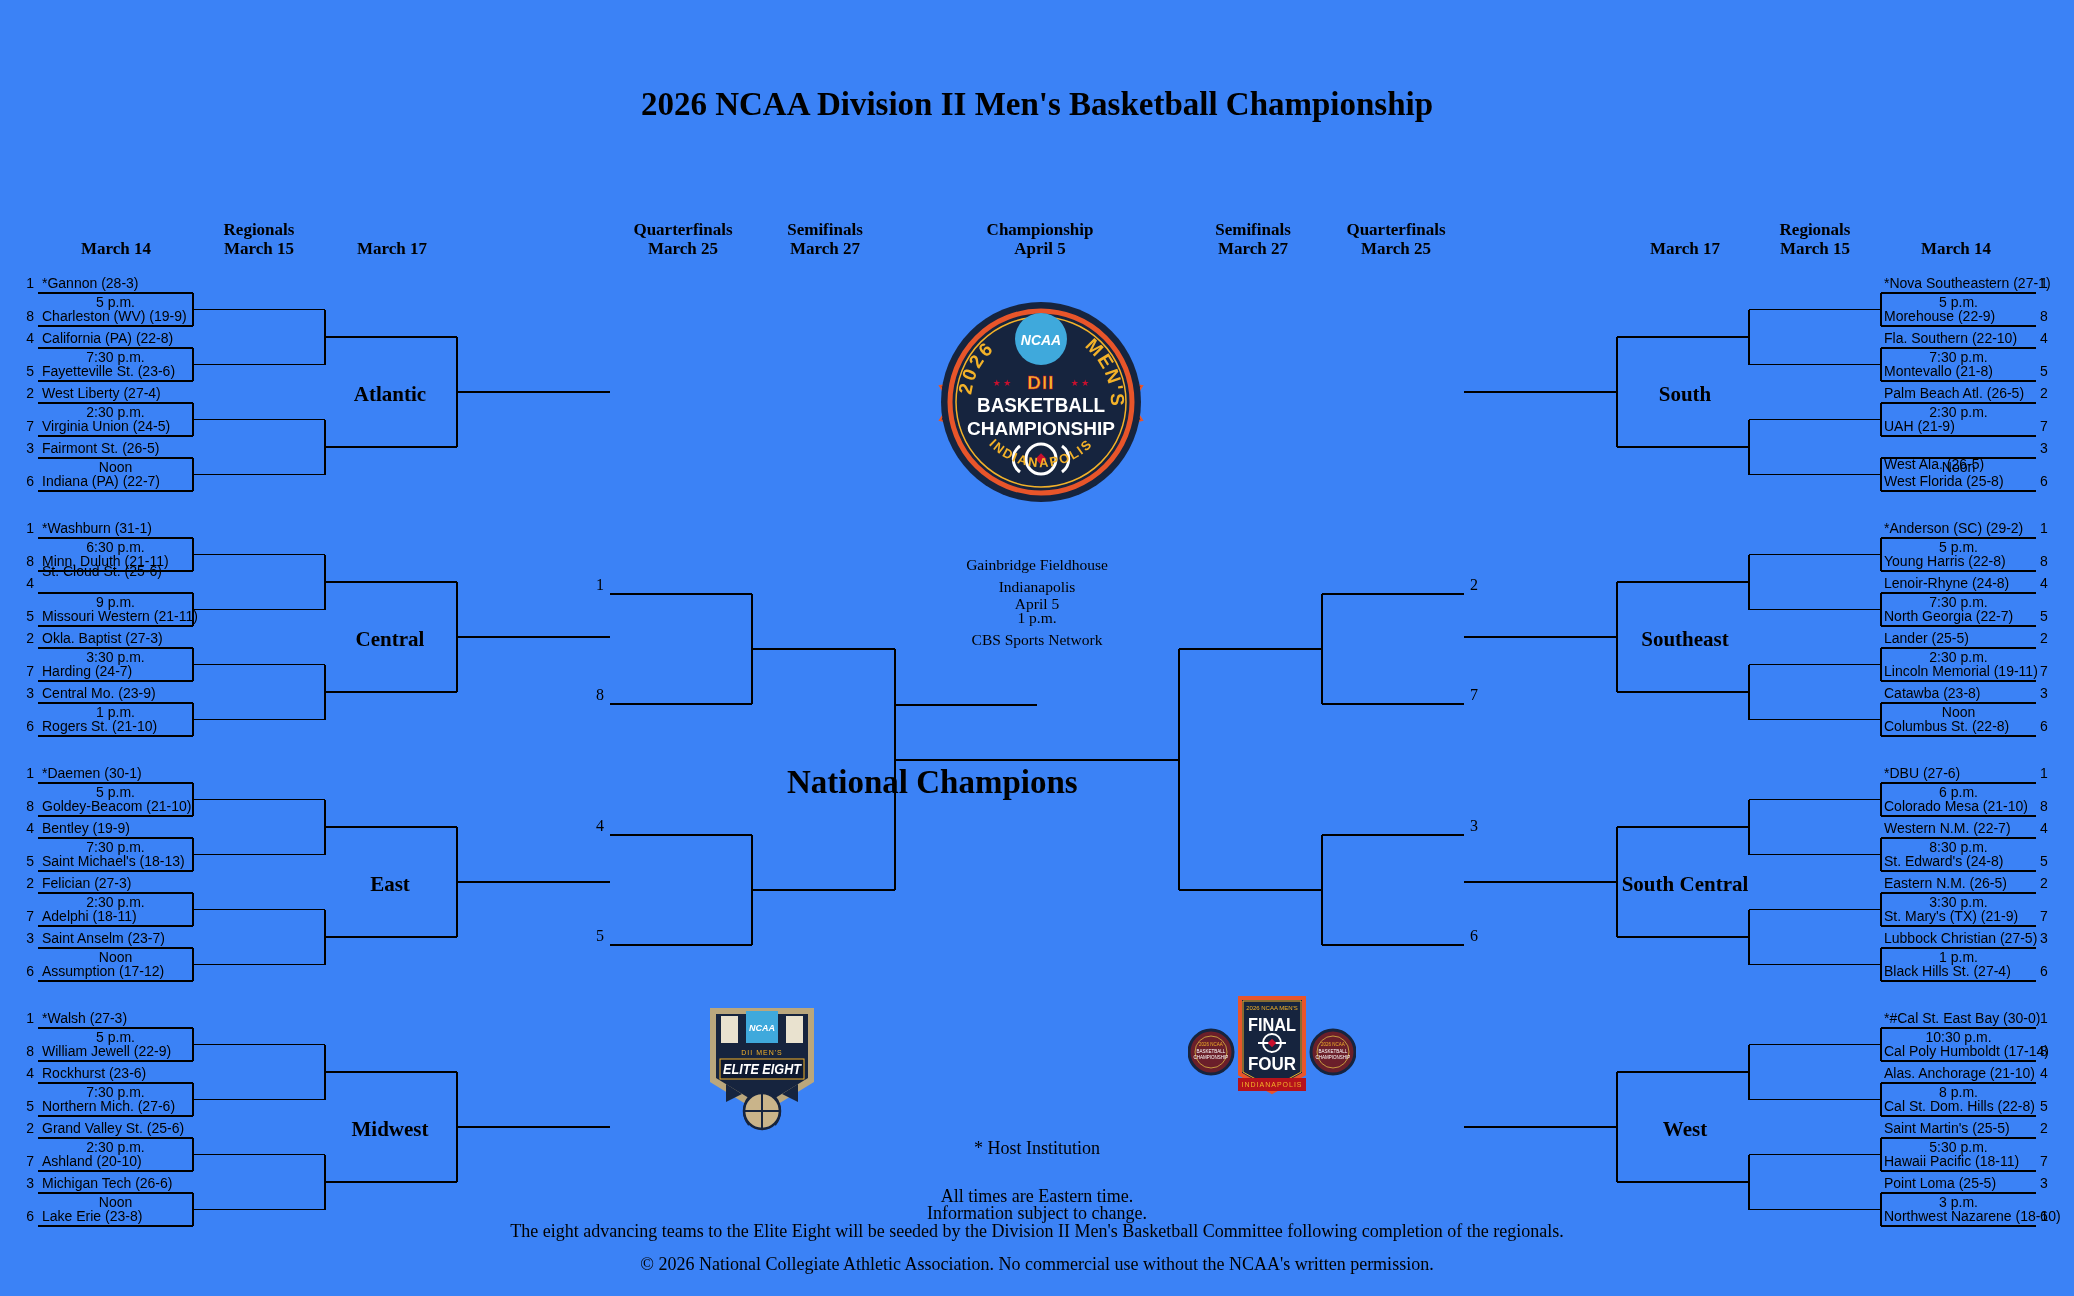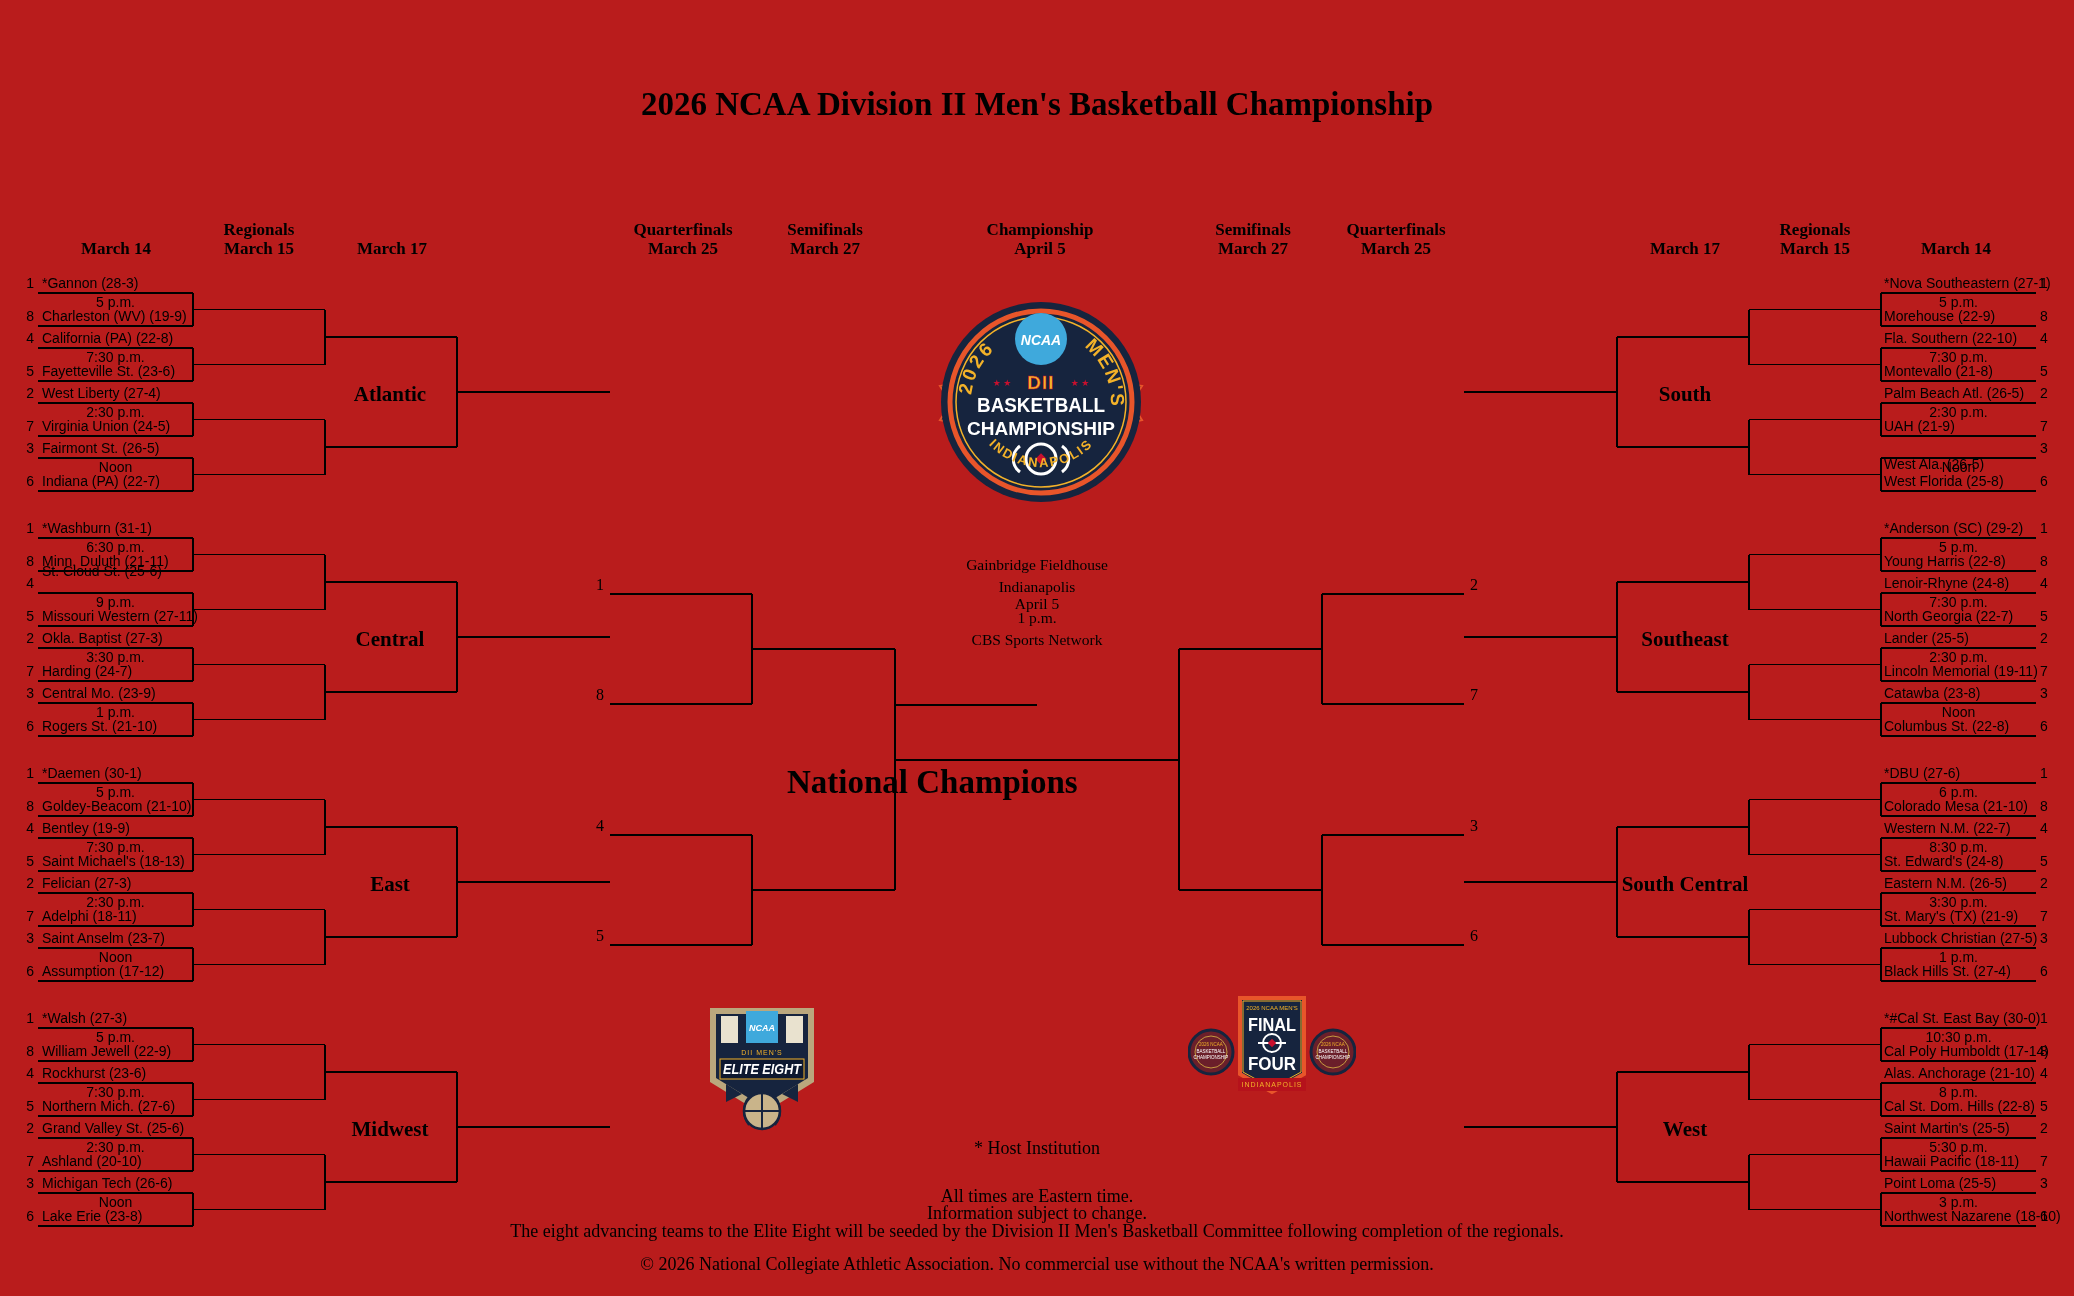--- a/index.html
+++ b/index.html
@@ -1,16 +1,16 @@
 <!DOCTYPE html>
 <html><head>
 <meta charset="utf-8">
 <style>
   html,body{margin:0;padding:0;background:#fff;}
-  #page{position:relative;width:2074px;height:1296px;background:#b91c1c;overflow:hidden;
+  #page{position:relative;width:2074px;height:1296px;background:#3b82f6;overflow:hidden;
         font-family:"Liberation Sans",sans-serif;color:#000;}
   .ln{position:absolute;background:#000;}
   .t{position:absolute;height:19px;line-height:19px;font-size:14px;white-space:nowrap;}
   .time{text-align:center;}
   .seed{}
   .cseed{position:absolute;height:20px;line-height:20px;font-family:"Liberation Serif",serif;font-size:16px;}
   .page-title{position:absolute;left:0;top:84px;width:2074px;text-align:center;
       font-family:"Liberation Serif",serif;font-weight:bold;font-size:33px;line-height:40px;}
   .hdr{position:absolute;width:190px;text-align:center;font-family:"Liberation Serif",serif;
       font-weight:bold;font-size:17px;}
@@ -216,21 +216,21 @@
       <div class="t time" style="left: 38px; top: 537.5px; width: 155px;">6:30 p.m.</div>
       <div class="t" style="left: 42px; top: 552px;">Minn. Duluth (21-11)</div>
       <div class="t seed" style="left: 12px; top: 552px; width: 22px; text-align: right;">8</div>
       <div class="ln" style="left: 38px; top: 570.25px; width: 155px; height: 1.5px;"></div>
       <div class="ln" style="left: 192.25px; top: 538px; width: 1.5px; height: 33px;"></div>
       <div class="ln" style="left: 193px; top: 553.75px; width: 132px; height: 1.5px;"></div>
       <div class="t" style="left: 42px; top: 562px;">St. Cloud St. (25-6)</div>
       <div class="t seed" style="left: 12px; top: 574px; width: 22px; text-align: right;">4</div>
       <div class="ln" style="left: 38px; top: 592.25px; width: 155px; height: 1.5px;"></div>
       <div class="t time" style="left: 38px; top: 592.5px; width: 155px;">9 p.m.</div>
-      <div class="t" style="left: 42px; top: 607px;">Missouri Western (27-11)</div>
+      <div class="t" style="left: 42px; top: 607px;">Missouri Western (21-11)</div>
       <div class="t seed" style="left: 12px; top: 607px; width: 22px; text-align: right;">5</div>
       <div class="ln" style="left: 38px; top: 625.25px; width: 155px; height: 1.5px;"></div>
       <div class="ln" style="left: 192.25px; top: 593px; width: 1.5px; height: 33px;"></div>
       <div class="ln" style="left: 193px; top: 608.75px; width: 132px; height: 1.5px;"></div>
       <div class="t" style="left: 42px; top: 629px;">Okla. Baptist (27-3)</div>
       <div class="t seed" style="left: 12px; top: 629px; width: 22px; text-align: right;">2</div>
       <div class="ln" style="left: 38px; top: 647.25px; width: 155px; height: 1.5px;"></div>
       <div class="t time" style="left: 38px; top: 647.5px; width: 155px;">3:30 p.m.</div>
       <div class="t" style="left: 42px; top: 662px;">Harding (24-7)</div>
       <div class="t seed" style="left: 12px; top: 662px; width: 22px; text-align: right;">7</div>

